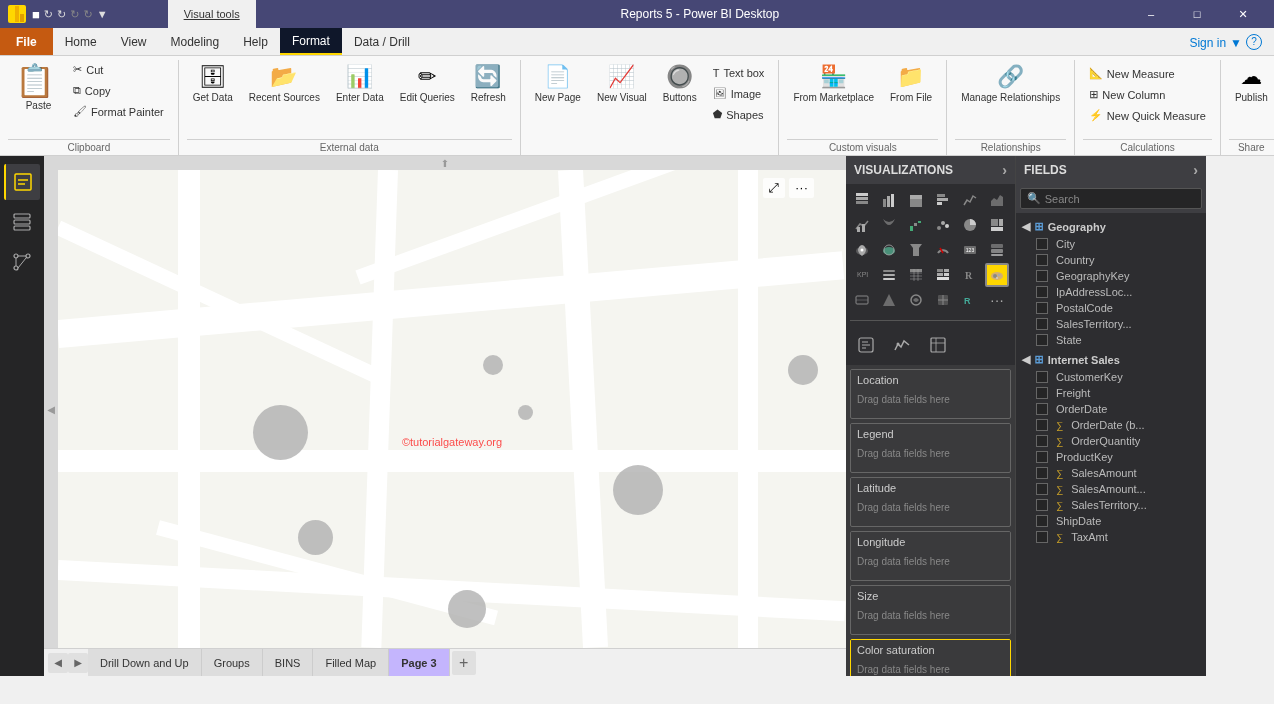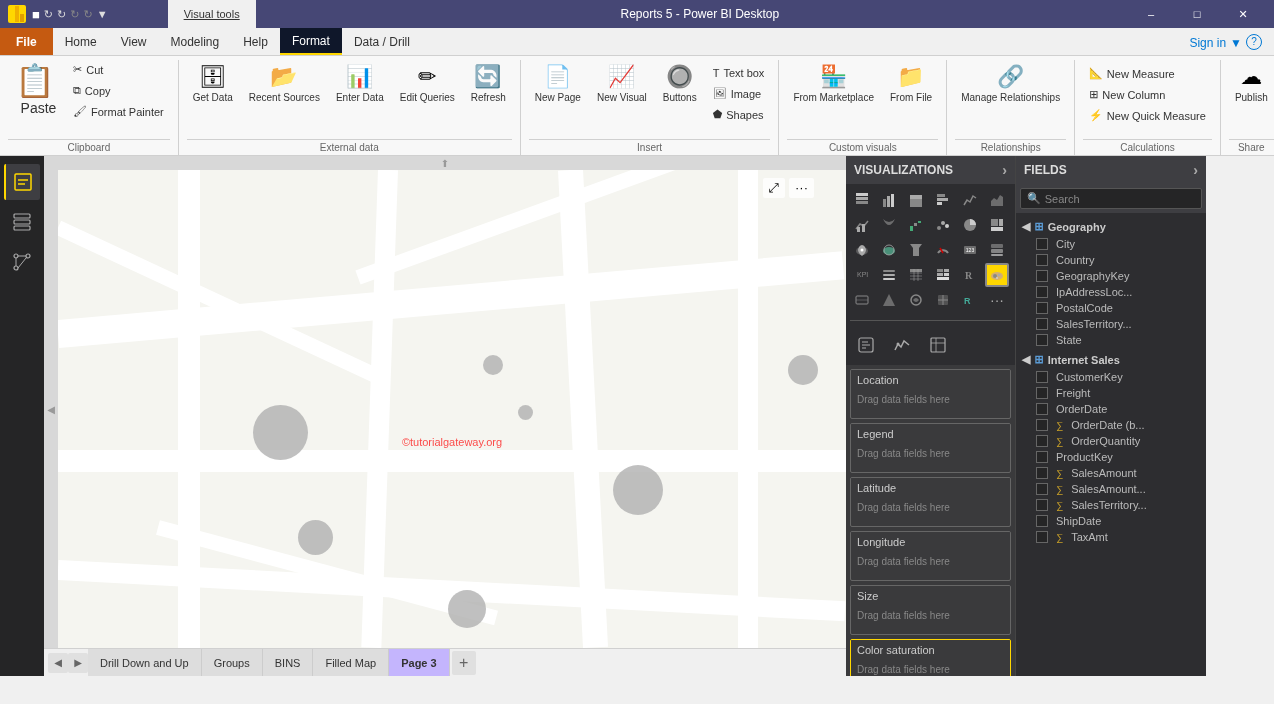--- a/index.html
+++ b/index.html
@@ -121,21 +121,21 @@
     .paste-area {
       display: flex;
       flex-direction: column;
       align-items: center;
       padding: 2px 4px 2px 4px;
       cursor: pointer;
       min-width: 55px;
       border-radius: 2px;
     }
     .paste-icon { font-size: 32px; color: #c55a11; }
-    .paste-label { font-size: 14px; color: #333; padding-left: 6px; }
+    .paste-label { font-size: 10px; color: #333; padding-left: 6px; }
 
     
     .main-layout {
       display: flex;
       height: calc(704px - 28px - 28px - 100px - 28px);
     }
 
     
     .left-sidebar {
       width: 44px;
@@ -534,21 +534,20 @@
         <div class="ribbon-btn-small">
           <span>🖼</span>
           <span>Image</span>
         </div>
         <div class="ribbon-btn-small">
           <span>⬟</span>
           <span>Shapes</span>
         </div>
       </div>
     </div>
-    <div class="ribbon-group-label">Insert</div>
   </div>
 
   <div class="ribbon-group">
     <div class="ribbon-group-content">
       <div class="ribbon-btn">
         <div class="icon">🏪</div>
         <div class="label">From Marketplace</div>
       </div>
       <div class="ribbon-btn">
         <div class="icon">📁</div>

